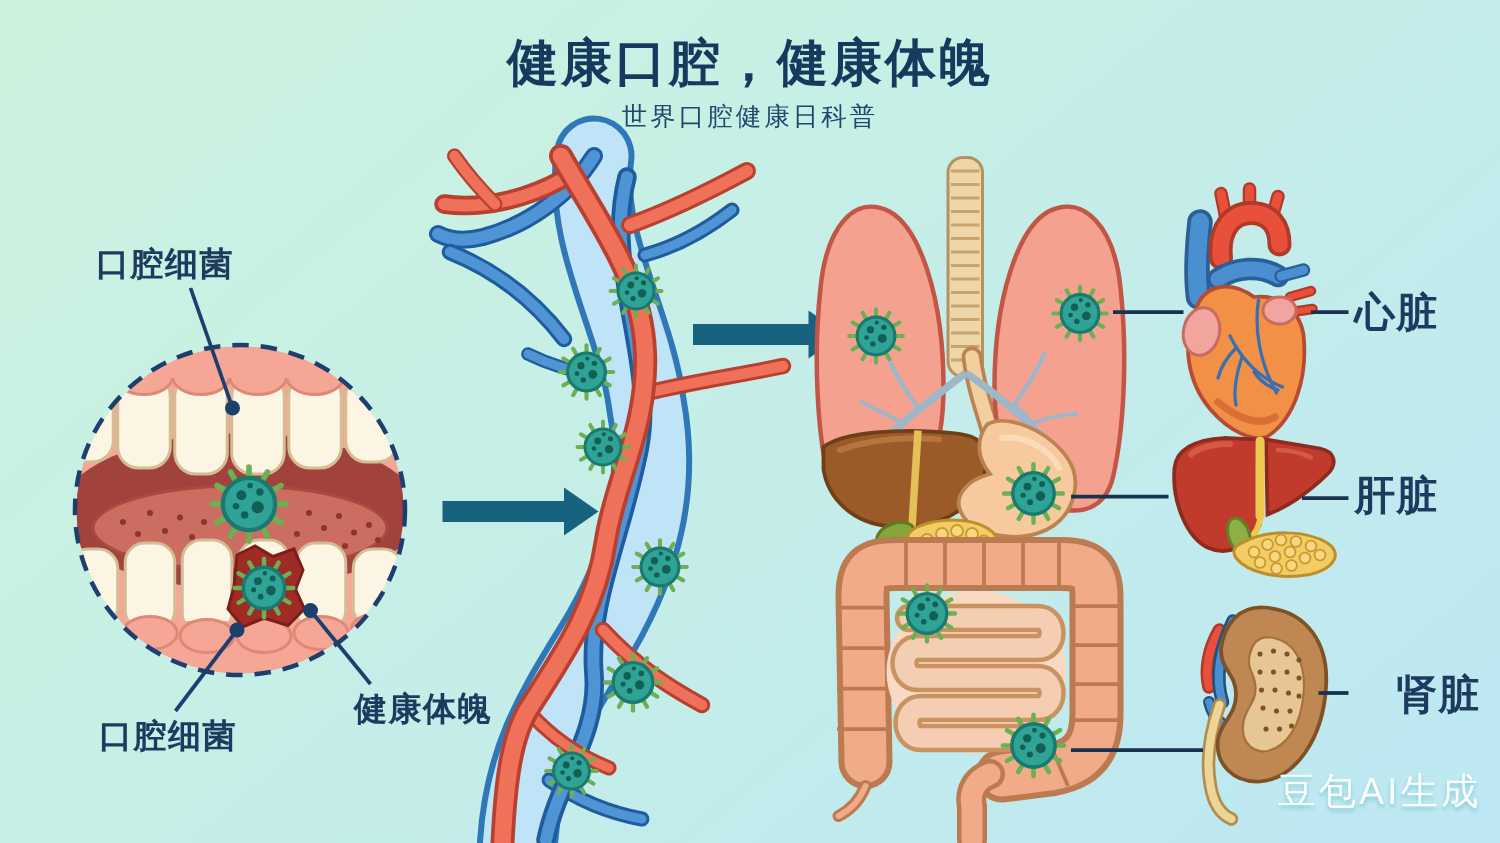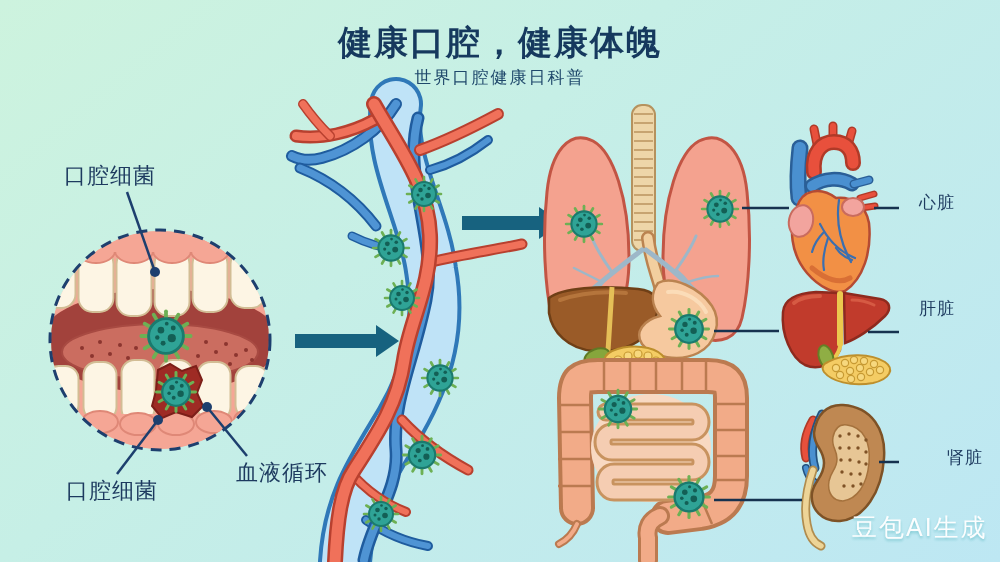--- a/index.html
+++ b/index.html
@@ -3,23 +3,23 @@
 <meta charset="utf-8">
 <style>
   html,body{margin:0;padding:0;background:#e8f6f1;font-family:"Liberation Sans",sans-serif;}
   .stage{position:relative;width:1000px;height:562px;margin:0 auto;overflow:hidden;
          background:linear-gradient(140deg,#cdf3de 0%,#c6efe6 40%,#bde7f3 100%);}
   .stage svg.art{position:absolute;left:0;top:0;}
   .title{position:absolute;left:0;top:24px;width:1000px;text-align:center;
          font-size:34px;font-weight:700;letter-spacing:2px;color:#16395e;line-height:1.1;}
   .subtitle{position:absolute;left:0;top:69px;width:1000px;text-align:center;
          font-size:17px;font-weight:500;letter-spacing:2px;color:#1f486b;line-height:1.1;}
-  .label{position:absolute;font-size:22px;font-weight:400;color:#1d3a5f;
+  .label{position:absolute;font-size:22px;font-weight:700;color:#1d3a5f;
          white-space:nowrap;line-height:1.05;letter-spacing:1px;}
-  .organ-label{font-size:17px;margin-left:16px;}
+  .organ-label{font-size:27px;}
   .watermark{position:absolute;left:852px;top:511px;font-size:25px;font-weight:400;
          letter-spacing:2px;color:#ffffff;opacity:.95;
          text-shadow:0 2px 3px rgba(0,140,150,.35);}
 </style>
 </head>
 <body>
 
 <div class="stage">
 
 <svg class="art" width="1000" height="562" viewBox="0 0 1000 562">
@@ -320,21 +320,21 @@
     <line x1="714" y1="500" x2="802" y2="500"></line>
     <line x1="879" y1="462" x2="899" y2="462"></line>
   </g>
 </svg>
 
 <div class="title">健康口腔，健康体魄</div>
 <div class="subtitle">世界口腔健康日科普</div>
 
 <div class="label" style="left:64px;top:164px;">口腔细菌</div>
 <div class="label" style="left:66px;top:479px;">口腔细菌</div>
-<div class="label" style="left:236px;top:461px;">血液循环</div>
+<div class="label" style="left:236px;top:461px;">健康体魄</div>
 
 <div class="label organ-label" style="left:903px;top:194px;">心脏</div>
-<div class="label organ-label" style="left:903px;top:300px;">肝脏</div>
+<div class="label organ-label" style="left:903px;top:316px;">肝脏</div>
 <div class="label organ-label" style="left:931px;top:449px;">肾脏</div>
 
 <div class="watermark">豆包AI生成</div>
 
 </div>
 
 </body></html>

